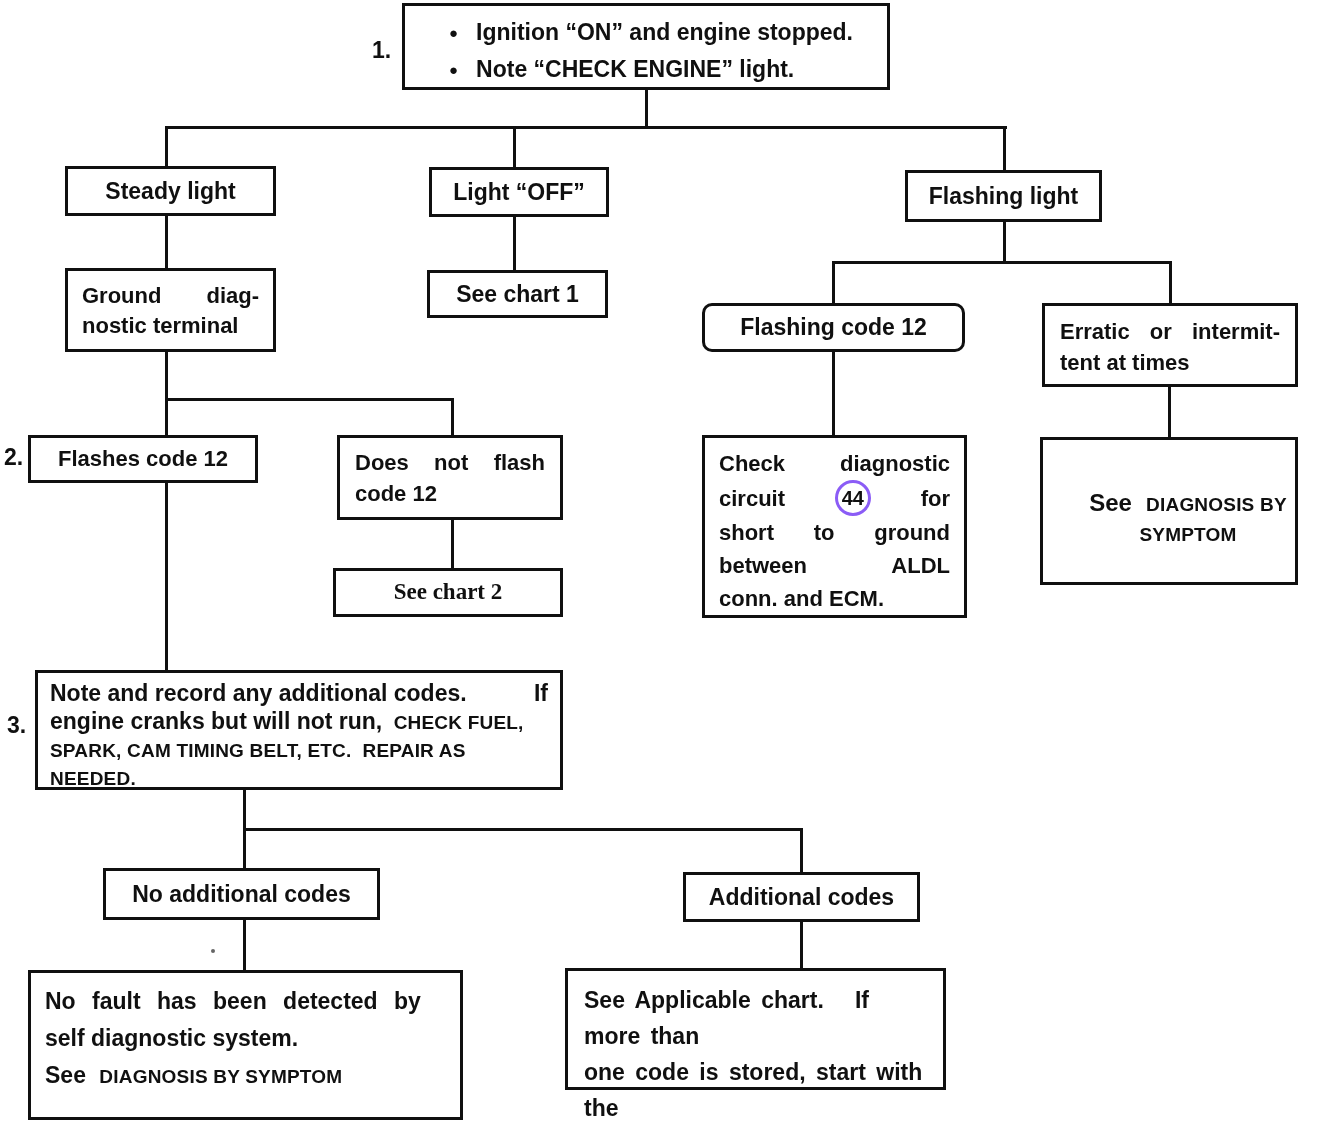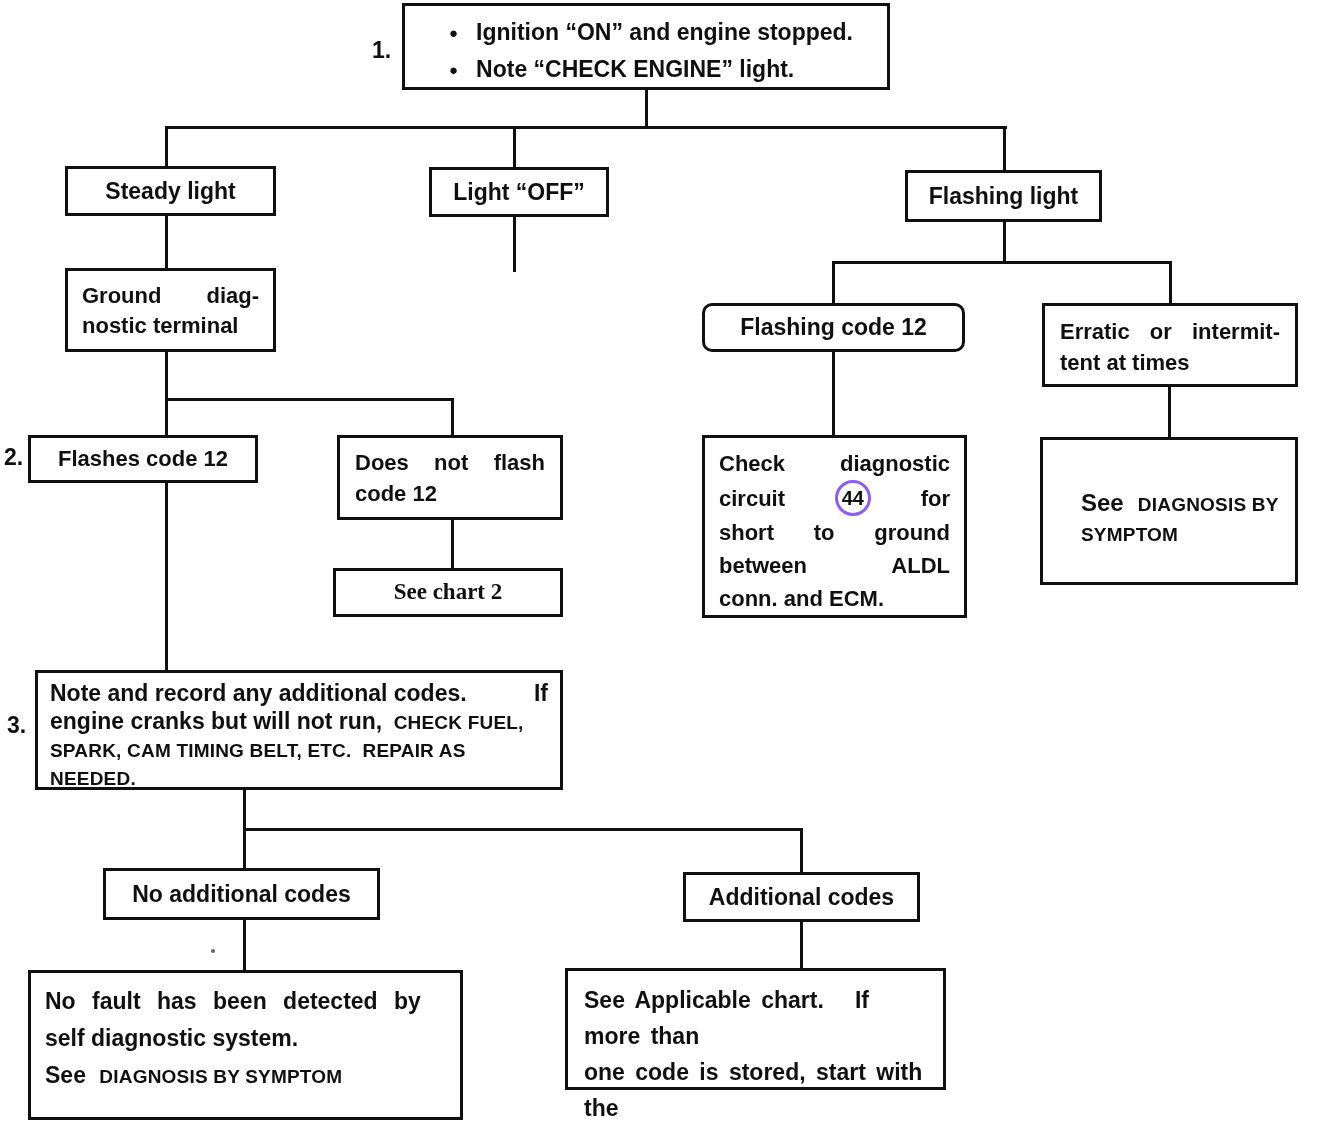--- a/index.html
+++ b/index.html
@@ -86,20 +86,23 @@
   </div>
 
   <div class="box" style="left:65px;top:268px;width:211px;height:84px;padding:10px 14px;line-height:30px;">
     <div class="jline">
       <span>Ground</span>
       <span>diag-</span>
     </div>
     <div>nostic terminal</div>
   </div>
 
+  <div class="box cc" style="left:427px;top:270px;width:181px;height:48px;">
+    <span>See chart 1</span>
+  </div>
 
   <div class="box cc" style="left:702px;top:303px;width:263px;height:49px;border-radius:10px;">
     <span>Flashing code 12</span>
   </div>
 
   <div class="box" style="left:1042px;top:303px;width:256px;height:84px;padding:10px 15px;line-height:31px;">
     <div class="jline">
       <span>Erratic</span>
       <span>or</span>
       <span>intermit-</span>
@@ -135,21 +138,21 @@
       <span>to</span>
       <span>ground</span>
     </div>
     <div class="jline">
       <span>between</span>
       <span>ALDL</span>
     </div>
     <div>conn. and ECM.</div>
   </div>
 
-  <div class="box" style="left:1040px;top:437px;width:258px;height:148px;padding:48px 0 16px 38px;line-height:30px;">
+  <div class="box" style="left:1040px;top:437px;width:258px;height:148px;padding:48px 0 16px 38px;line-height:30px;text-align:center;">
     <div>
       <span style="font-size:24px;">See</span>
       <span class="capstext" style="margin-left:8px;">DIAGNOSIS BY</span>
     </div>
     <div class="capstext">SYMPTOM</div>
   </div>
 
   <div class="box cc" style="left:333px;top:568px;width:230px;height:49px;font-family:Liberation Serif, serif;">
     <span>See chart 2</span>
   </div>

